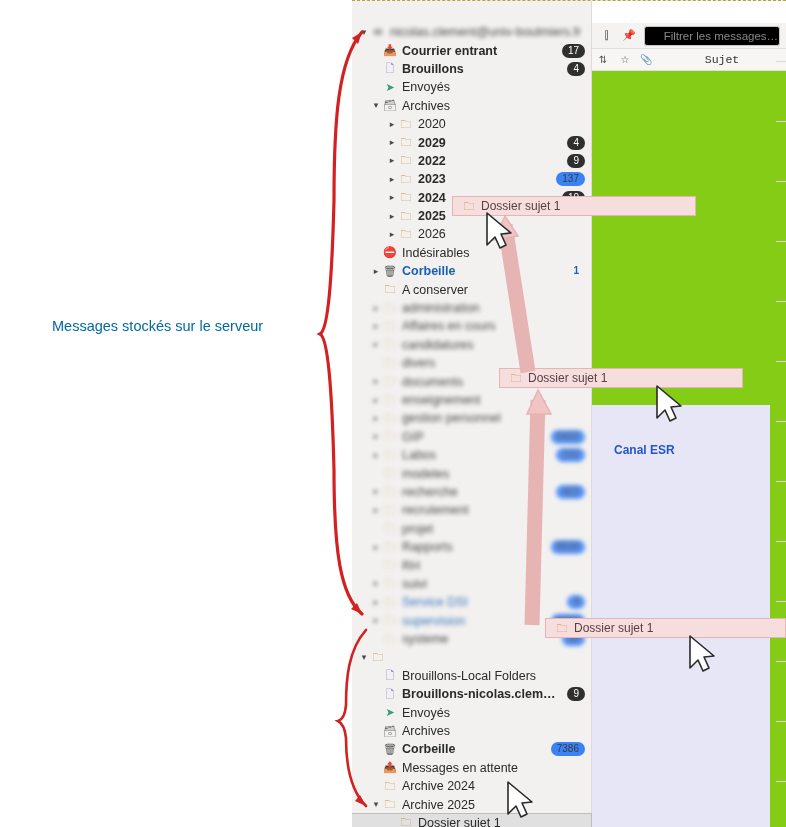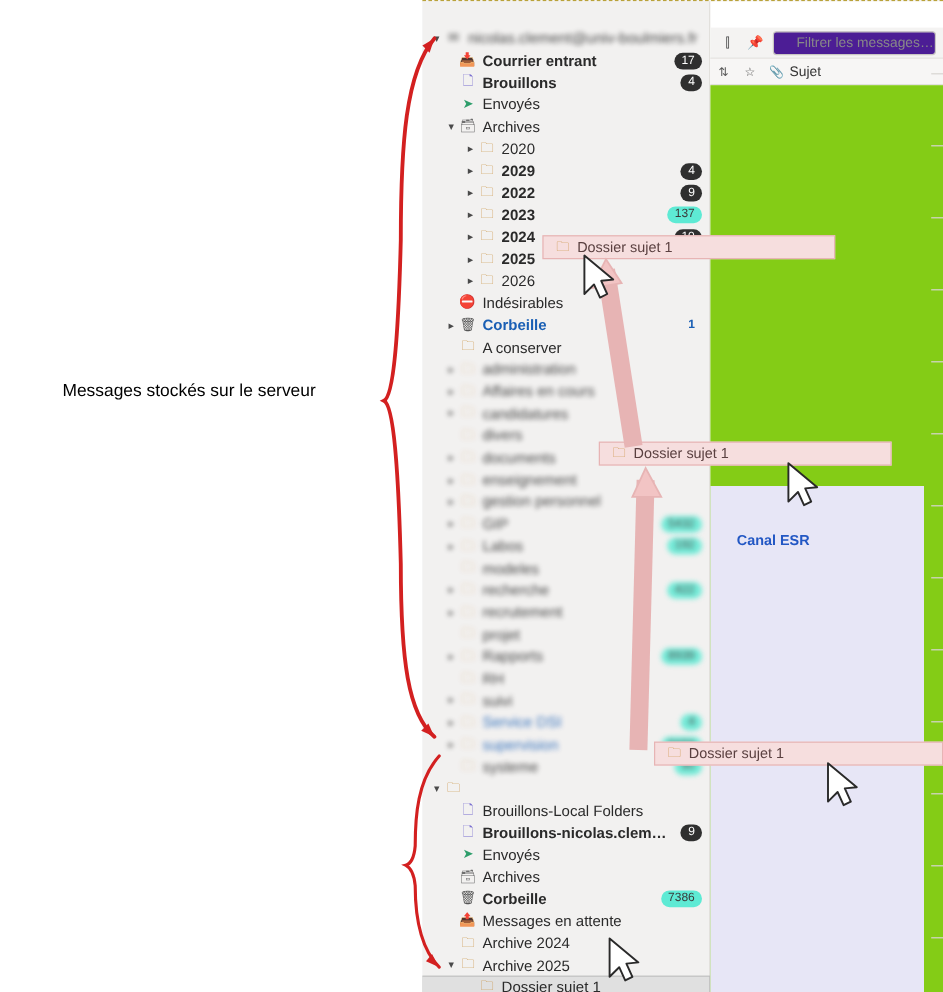--- a/index.html
+++ b/index.html
@@ -12,21 +12,21 @@
   }
   #root {
     position: relative;
     width: 786px; height: 827px;
     background: #ffffff;
   }
 
   
   .annot-label {
     position: absolute;
-    color: #000000;
+    color: #0369a1;
     font-size: 14.5px;
     font-family: "Liberation Sans", sans-serif;
     white-space: nowrap;
   }
   #annot-server { left: 52px; top: 318px; }
   #annot-local  { left: 4px;  top: 718px; }
 
   
   #mail-panel {
     position: absolute;
@@ -72,21 +72,21 @@
     text-align: center;
     font-size: 11px;
     line-height: 1;
   }
   .lbl { flex: 1 1 auto; overflow: hidden; text-overflow: ellipsis; }
   .bold { font-weight: bold; }
   .blue { color: #1a5fb4; }
   .badge {
     flex: 0 0 auto;
     margin-left: 6px;
-    background: #5eead4;
+    background: #3b82f6;
     color: #3a3a3a;
     border-radius: 9px;
     font-size: 10px;
     padding: 1px 6px;
     line-height: 12px;
   }
   .badge.dark { background: #2f2f2f; color:#fff; }
   .badge.plain { background: transparent; color:#1a5fb4; font-weight:bold; }
   .blurred { filter: blur(2.1px); opacity: .85; }
 
@@ -113,39 +113,39 @@
   .tb-btn {
     width: 20px; height: 20px;
     display: flex; align-items: center; justify-content: center;
     font-size: 11px; color: #444;
     border-radius: 3px;
   }
   #filter-input {
     flex: 1 1 auto; height: 20px;
     border: 1px solid #c9c6c3;
     border-radius: 3px;
-    background: #4c1d95;
+    background: #000000;
     font-size: 11.5px;
     color: #888;
     padding: 0 19px;
     line-height: 18px;
     overflow: hidden;
     white-space: nowrap;
   }
   #msg-header {
     position: absolute; left: 0; top: 48px;
     right: 0; height: 22px;
     display: flex; align-items: center;
     background: #f7f6f5;
     border-bottom: 1px solid #e2e0de;
     font-size: 11.5px;
     color: #333;
   }
   .col-ico { width: 22px; text-align: center; color: #555; font-size: 10px; }
-  .col-subject { flex: 1 1 auto; text-align: left; }
+  .col-subject { flex: 1 1 auto; text-align: center; font-family: Liberation Mono, monospace; }
 
   #msg-body {
     position: absolute; left: 0; top: 70px;
     right: 0; bottom: 0;
     background: #84cc16;
   }
   #msg-selection {
     position: absolute;
     left: 0; top: 334px;
     width: 178px; height: 423px;

